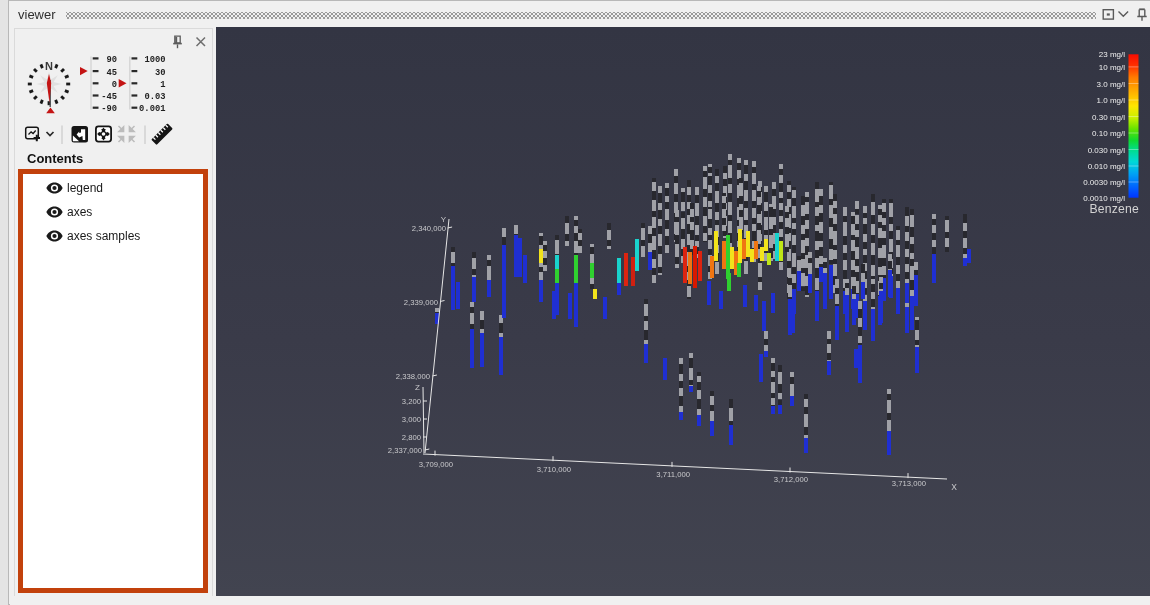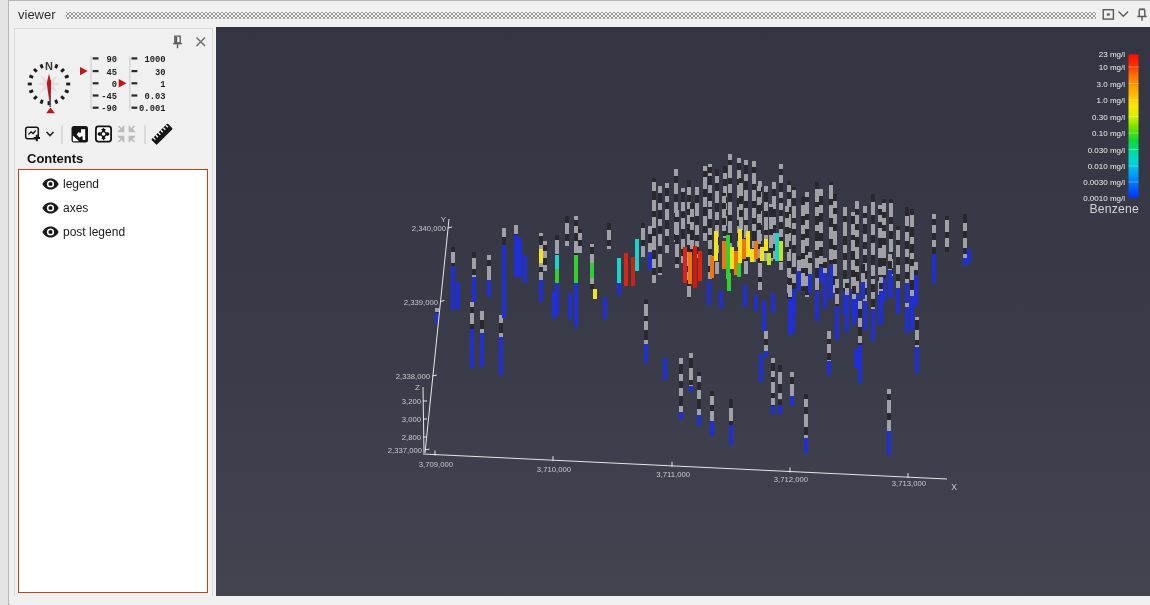--- a/index.html
+++ b/index.html
@@ -14,21 +14,21 @@
   background-image: radial-gradient(circle, #979797 0.7px, rgba(0,0,0,0) 0.95px),
                     radial-gradient(circle, #979797 0.7px, rgba(0,0,0,0) 0.95px);
   background-size:4px 4px; background-position:0 0, 2px 2px; }
 .tb-icons { position:absolute; right:6px; top:4px; }
 
 .dock { position:absolute; left:5px; top:27px; width:199px; height:570px;
   background:#f0f0f0; border:1px solid #dadada; }
 .dock .pinrow { position:absolute; right:4px; top:4px; }
 .contents-label { position:absolute; left:4px; top:122px; width:180px; font-size:13px; font-weight:bold; color:#111;margin-left:8px; }
 .listbox { position:absolute; left:3px; top:140px; width:190px; height:424px;
-  background:#ffffff; border:1px solid #c2410c; }
+  background:#ffffff; border:5px solid #c2410c; }
 .item { position:absolute; left:23px; height:24px; display:flex; align-items:center; font-size:12px; color:#1a1a1a; }
 .item svg { margin-right:4px; }
 
 .viewport { position:absolute; left:207px; top:26px; width:937px; height:569px;
   background:linear-gradient(180deg, #333543 0%, #3a3b49 55%, #424450 100%); }
 .bottomstrip { position:absolute; left:1px; top:595px; width:1148px; height:9px; background:#f0f0f0; }
 </style>
 </head>
 <body>
 <div class="window">
@@ -166,21 +166,21 @@
             <circle cx="8.5" cy="6" r="2.1" fill="#1a1a1a"></circle>
           </svg>
           <span>axes</span>
         </div>
       <div class="item" style="top:50px">
           <svg width="17" height="12" viewBox="0 0 17 12">
             <path d="M8.5 0.5 C12.5 0.5 15.5 3.2 16.6 6 C15.5 8.8 12.5 11.5 8.5 11.5 C4.5 11.5 1.5 8.8 0.4 6 C1.5 3.2 4.5 0.5 8.5 0.5 Z" fill="#1a1a1a"></path>
             <circle cx="8.5" cy="6" r="3.6" fill="#fff"></circle>
             <circle cx="8.5" cy="6" r="2.1" fill="#1a1a1a"></circle>
           </svg>
-          <span>post legend</span>
+          <span>axes samples</span>
         </div>
     </div>
   </div>
 
   <div class="viewport">
 <svg width="937" height="569" viewBox="0 0 937 569" style="display:block">
 <g shape-rendering="crispEdges">
 <rect x="219.0" y="281.0" width="4" height="4.2" fill="#a0a1a7"></rect>
 <rect x="219.0" y="285.2" width="4" height="0.8" fill="#28282e"></rect>
 <rect x="219.0" y="286.0" width="4" height="11.0" fill="#1f2fd2"></rect>

